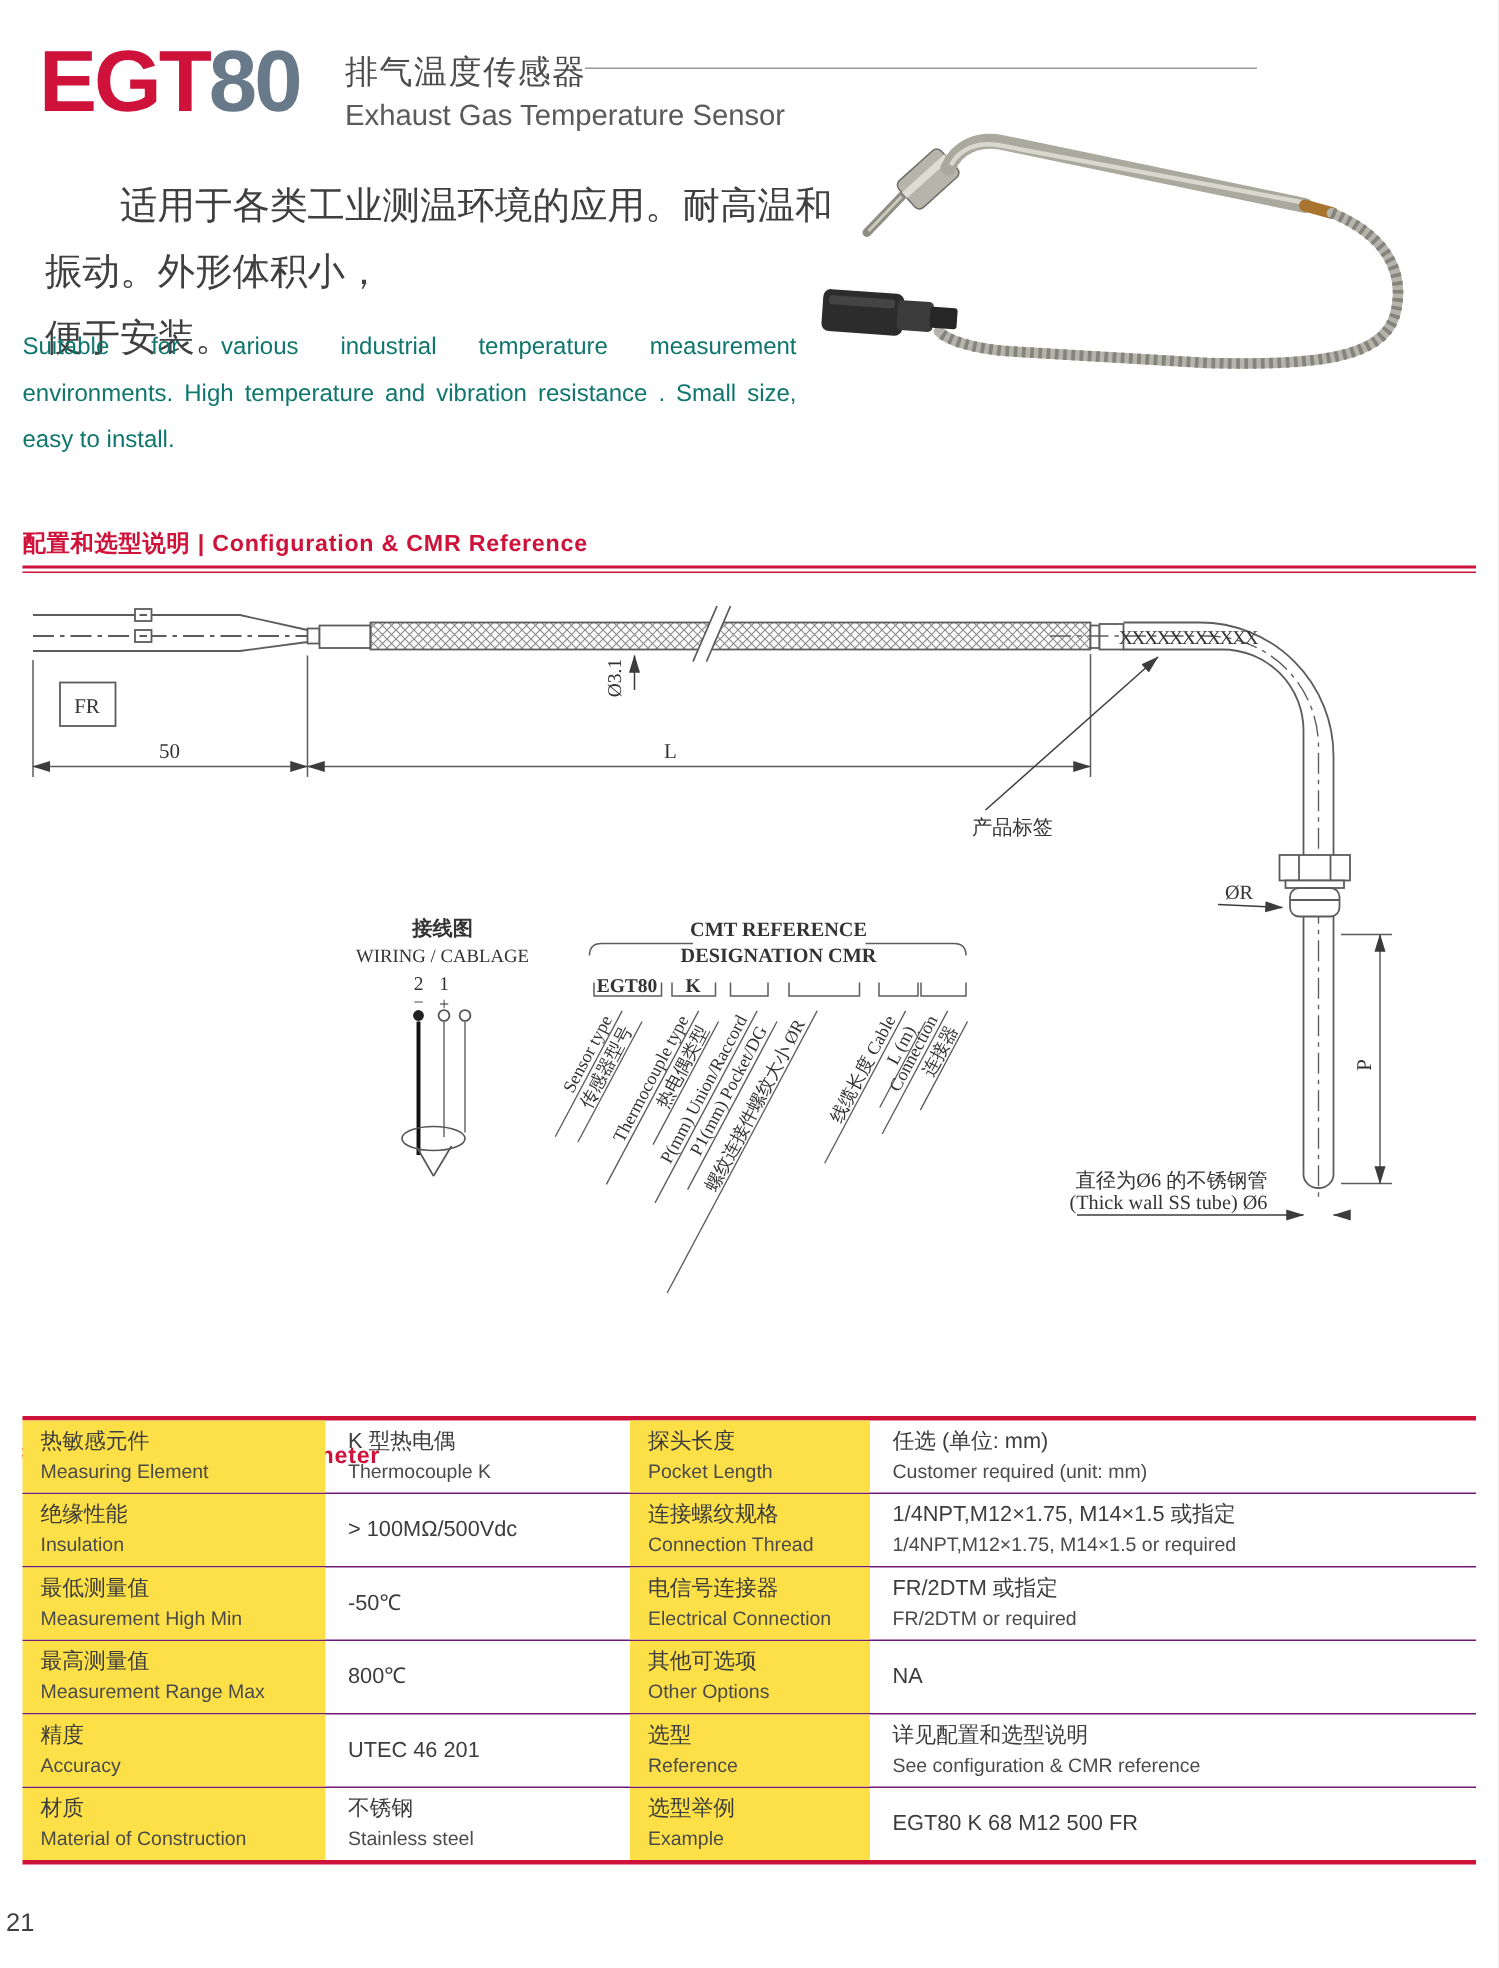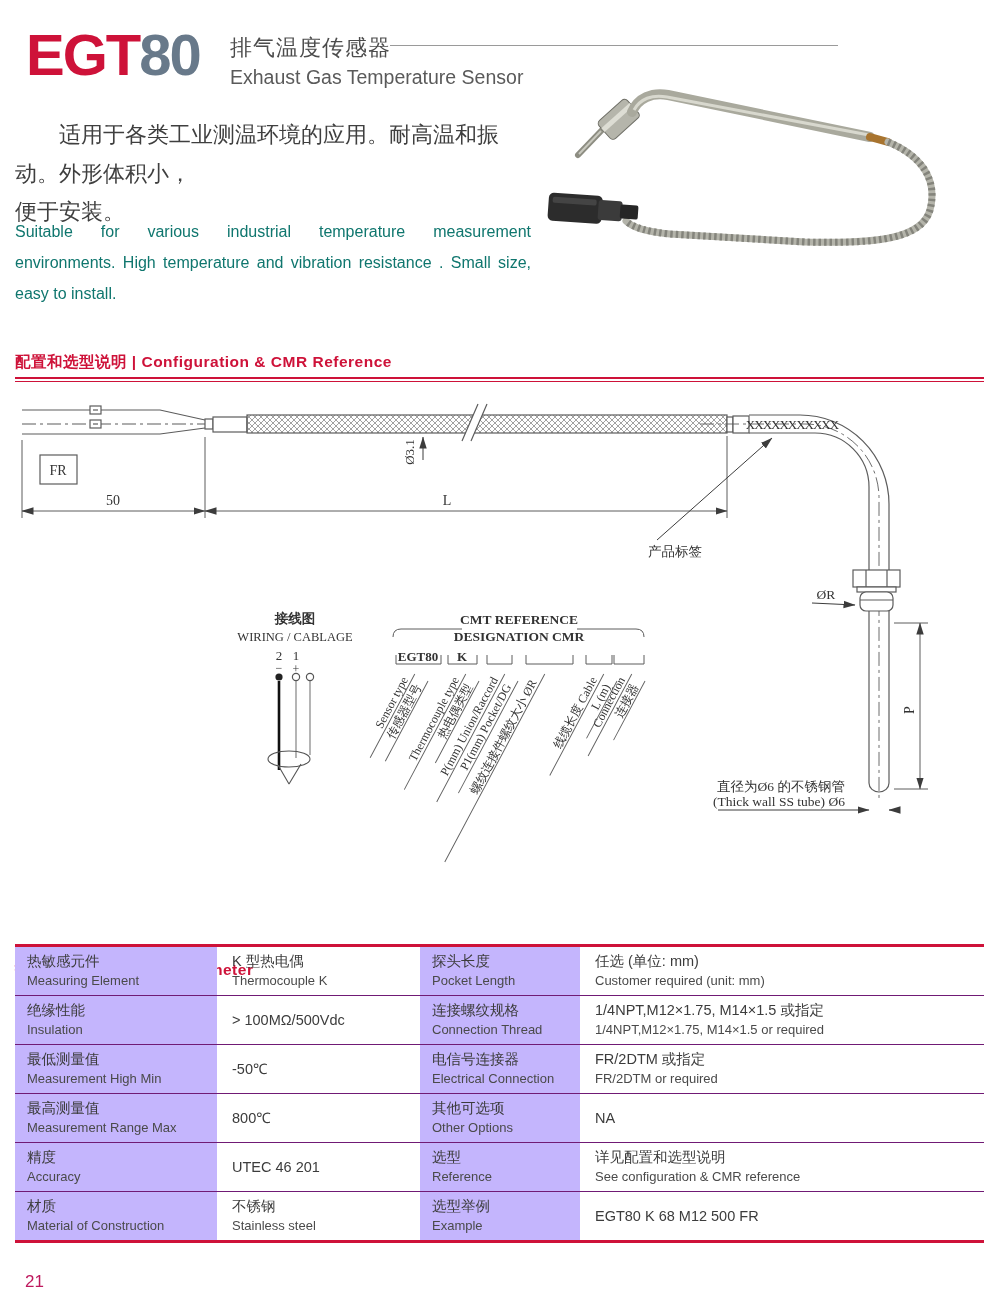--- a/index.html
+++ b/index.html
@@ -7,46 +7,46 @@
         font-family:"Liberation Sans",sans-serif;overflow:hidden;color:#3d3d3d;}
   
   .model{position:absolute;left:26px;top:26px;font-size:58px;font-weight:bold;letter-spacing:-2px;line-height:1;}
   .model .pre{color:#ce1239;}
   .model .suf{color:#68798a;}
   .subtitle{position:absolute;left:230px;top:33px;}
   .subtitle .zh{font-size:22px;color:#4c4c4c;letter-spacing:1px;}
   .subtitle .en{font-size:19.5px;color:#5a5a5a;margin-top:3px;}
   .head-line{position:absolute;left:390px;top:45px;width:448px;height:0;border-top:1px solid #9a9a9a;}
   
-  .zh-para{position:absolute;left:15px;top:116px;width:525px;font-size:22px;line-height:1.75;color:#3f3f3f;}
+  .zh-para{position:absolute;left:30px;top:116px;width:525px;font-size:25px;line-height:1.75;color:#3f3f3f;}
   .zh-para .indent{text-indent:2em;}
   .en-para{position:absolute;left:15px;top:176px;width:516px;font-size:16px;line-height:1.95;color:#0f766e;margin-top:40px;}
   .jline{text-align:justify;text-align-last:justify;}
   
   .photo{position:absolute;left:540px;top:82px;}
   
   .sec-title{position:absolute;left:15px;font-size:15.5px;font-weight:bold;color:#ce1239;letter-spacing:.5px;}
   .rule-double{position:absolute;left:15px;width:969px;height:2px;border-top:2px solid #ce1239;border-bottom:1px solid #ce1239;}
   
   .diagram{position:absolute;left:0;top:393px;}
   .diagram text{font-family:"Liberation Serif","DejaVu Serif",serif;fill:#333;}
   
   .ptable{position:absolute;left:15px;top:944px;width:969px;border-top:3px solid #ce1239;border-bottom:3px solid #ce1239;}
   .tr{display:flex;height:48px;}
   .tr + .tr{border-top:1px solid #701a75;}
   .td{display:flex;flex-direction:column;justify-content:center;padding-left:12px;box-sizing:border-box;}
-  .td.lab{background:#c4b5fd;}
+  .td.lab{background:#fde047;}
   .c1{width:202px;margin-right:3px;}
   .c2{width:197px;margin-right:3px;}
   .c3{width:160px;margin-right:3px;}
   .c4{flex:1;}
   .td .zh{font-size:14.5px;line-height:19px;color:#3c3c3c;}
   .td .en{font-size:13px;line-height:19px;color:#4a4a4a;}
   
-  .pageno{position:absolute;left:25px;top:1272px;font-size:17px;color:#be185d;}
+  .pageno{position:absolute;left:4px;top:1272px;font-size:17px;color:#404040;}
 </style>
 </head>
 <body>
 
 <div class="page">
 
   <div class="model">
     <span class="pre">EGT</span><span class="suf">80</span>
   </div>
   <div class="subtitle">

